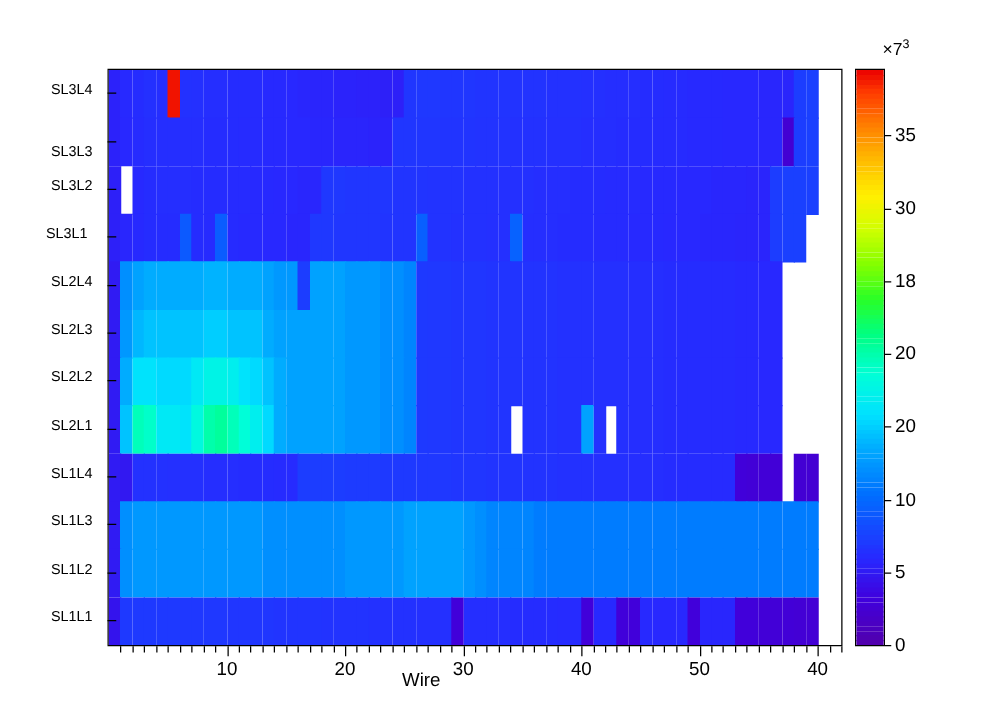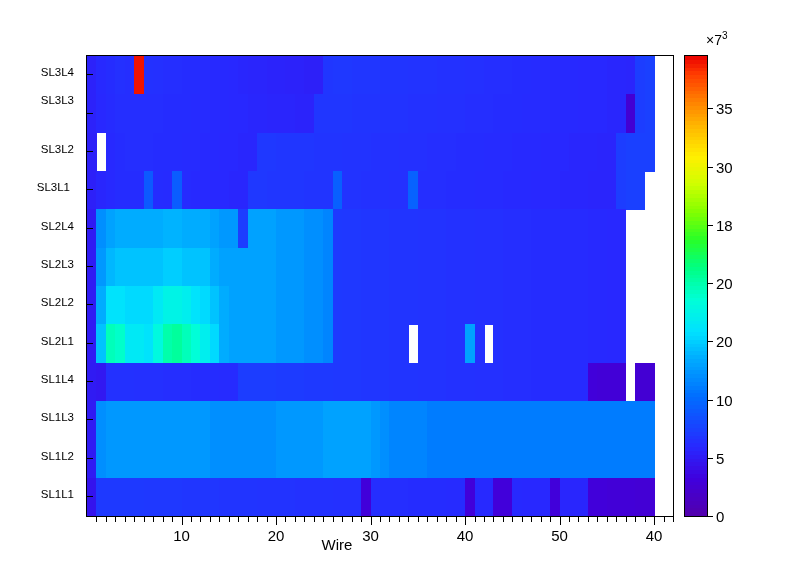--- a/index.html
+++ b/index.html
@@ -89,21 +89,21 @@
   #pexp sup { font-size:10px; }
 </style>
 </head>
 <body>
 
 <div id="root">
 
 
   <div id="ylabels">
       <div class="ylab" style="top: 11.1667px; right: 8px;">SL3L4</div>
-      <div class="ylab" style="top: 39px; right: 8px;">SL3L3</div>
+      <div class="ylab" style="top: 61px; right: 8px;">SL3L3</div>
       <div class="ylab" style="top: 87.8333px; right: 8px;">SL3L2</div>
       <div class="ylab" style="top: 126.167px; right: 12px;">SL3L1</div>
       <div class="ylab" style="top: 164.5px; right: 8px;">SL2L4</div>
       <div class="ylab" style="top: 202.833px; right: 8px;">SL2L3</div>
       <div class="ylab" style="top: 241.167px; right: 8px;">SL2L2</div>
       <div class="ylab" style="top: 279.5px; right: 8px;">SL2L1</div>
       <div class="ylab" style="top: 317.833px; right: 8px;">SL1L4</div>
       <div class="ylab" style="top: 356.167px; right: 8px;">SL1L3</div>
       <div class="ylab" style="top: 394.5px; right: 8px;">SL1L2</div>
       <div class="ylab" style="top: 432.833px; right: 8px;">SL1L1</div>

